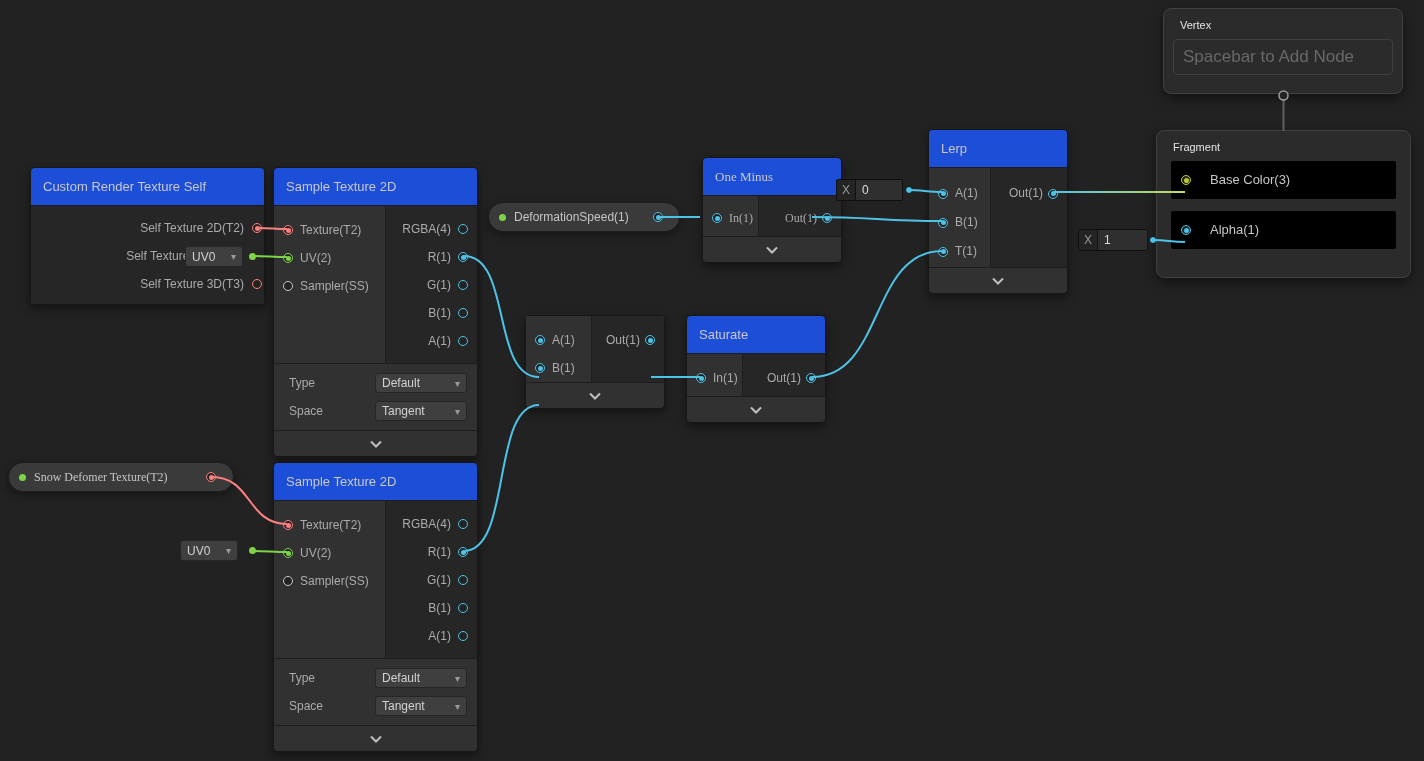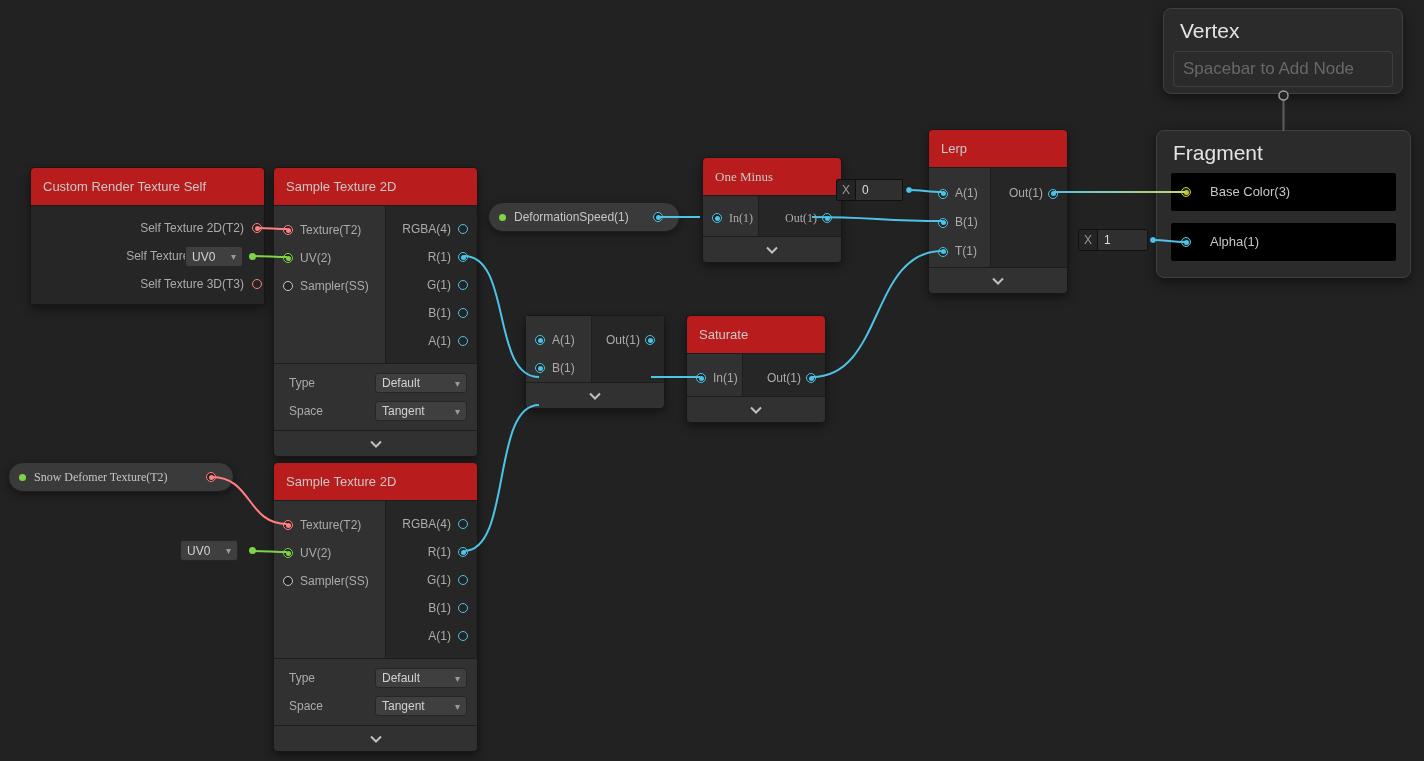--- a/index.html
+++ b/index.html
@@ -21,21 +21,21 @@
   .e-vec2  { stroke:var(--vec2); }
 
   
   .node {
     position:absolute; z-index:20;
     background:#272727; border:1px solid #171717; border-radius:5px;
     box-shadow:0 4px 10px rgba(0,0,0,.45);
   }
   .node-header {
     height:38px; line-height:37px; padding:0 12px;
-    background:#b91c1c; color:#C8C8C8; font-size:13px;
+    background:#1d4ed8; color:#C8C8C8; font-size:13px;
     border-bottom:1px solid #1D1D1D; border-radius:4px 4px 0 0;
     white-space:nowrap; overflow:hidden;
   }
   .ports { position:relative; background:#262626; }
   .in-col { position:absolute; left:0; top:0; bottom:0; background:#313131; border-right:1px solid #1E1E1E; }
   .prow { position:absolute; height:28px; line-height:28px; font-size:12px; color:#ABABAB; white-space:nowrap; }
   .prow.in  { left:0; padding-left:26px; }
   .prow.out { right:0; width:110px; text-align:right; padding-right:26px; }
   .prow .port.l { left:9px; }
   .prow .port.r { right:9px; }
@@ -85,21 +85,21 @@
   .x-label { width:18px; text-align:center; line-height:20px; color:#9A9A9A; }
   .x-value { flex:1; background:#2F2F2F; border-left:1px solid #101010; line-height:20px; padding-left:6px; color:#DDDDDD; }
   .mini-dot { position:absolute; z-index:30; width:8px; height:8px; border-radius:50%; background:var(--float); border:1px solid #0E0E0E; }
 
   
   .block-node {
     position:absolute; z-index:20; background:#2B2B2B;
     border:1px solid #404040; border-radius:8px;
     box-shadow:0 4px 12px rgba(0,0,0,.5);
   }
-  .block-title { font-size:21px; color:#E4E4E4; padding:10px 16px 4px; }
+  .block-title { font-size:11px; color:#E4E4E4; padding:10px 16px 4px; }
   .block-placeholder {
     margin:4px 9px 0; height:36px; line-height:34px; padding-left:9px;
     border:1px solid #3F3F3F; border-radius:4px; color:#686868; font-size:17px;
   }
   .frag-row {
     position:relative; margin:0 14px 12px; height:38px; line-height:38px;
     background:#000000; border-radius:2px; font-size:13px; color:#C6C6C6; padding-left:39px;
   }
   .frag-row .port { left:10px; }
 </style>

